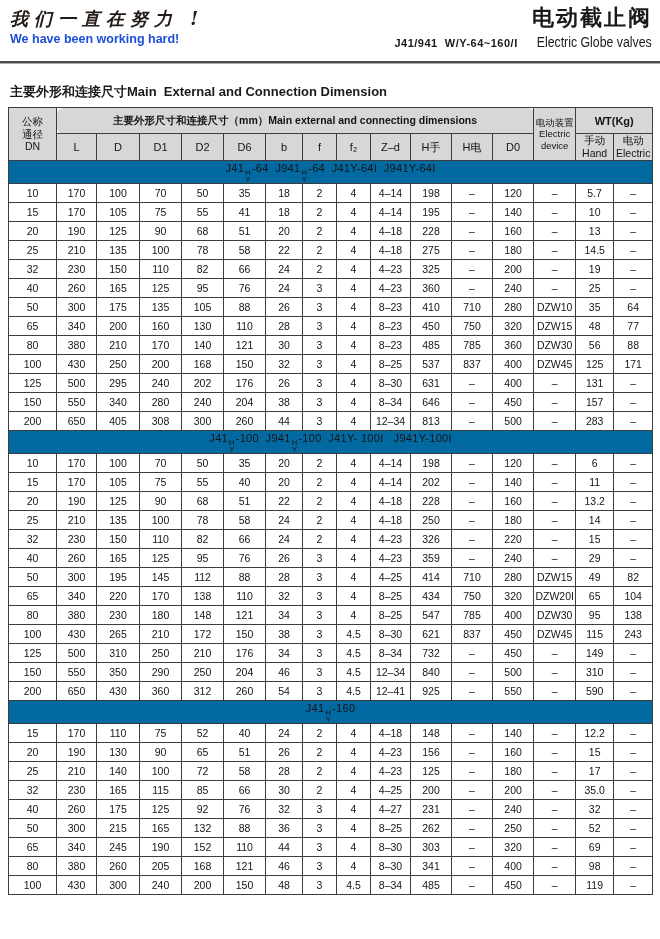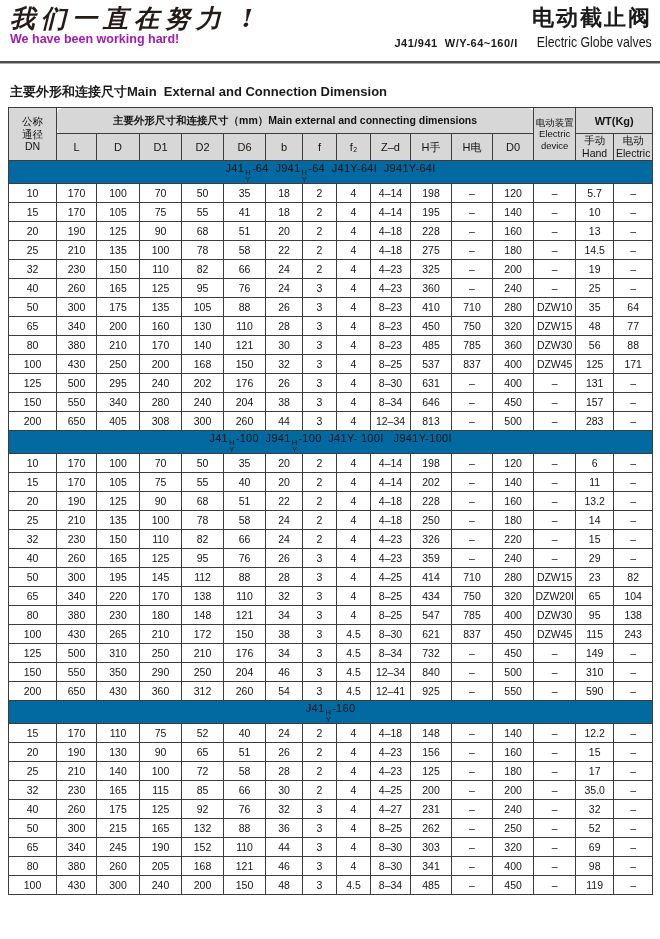--- a/index.html
+++ b/index.html
@@ -9,25 +9,25 @@
     font-family: "Liberation Sans", "DejaVu Sans", sans-serif;
     color: #1a1a1a;
   }
   .page { width: 660px; height: 939px; position: relative; }
 
   
   .top-header { position: relative; height: 59px; padding: 6px 8px 0 10px; }
   .slogan-cn {
     font-family: "DejaVu Serif", "Liberation Serif", serif;
     font-style: italic; font-weight: bold;
-    font-size: 25px; letter-spacing: 6px; color: #241a16;
+    font-size: 18px; letter-spacing: 6px; color: #241a16;
     line-height: 26px; white-space: pre;
   }
   .slogan-en {
-    color: #a21caf; font-weight: bold; font-size: 12.5px; line-height: 15px;
+    color: #1d4ed8; font-weight: bold; font-size: 12.5px; line-height: 15px;
   }
   .brand-right { position: absolute; top: 5px; right: 8px; text-align: right; }
   .product-cn { font-size: 22px; font-weight: bold; letter-spacing: 2px; line-height: 26px; }
   .model-line { margin-top: 2px; white-space: pre; }
   .model-range { font-weight: bold; font-size: 11px; letter-spacing: 0.5px; }
   .product-en { font-size: 14px; display: inline-block; transform: scaleX(0.88); transform-origin: right; }
   .divider { height: 3px; background: #4d4d4d; margin: 2px 0 0 0; border-bottom: 1px solid #aaa; }
 
   
   .page-title {
@@ -486,21 +486,21 @@
           <td>112</td>
           <td>88</td>
           <td>28</td>
           <td>3</td>
           <td>4</td>
           <td>4–25</td>
           <td>414</td>
           <td>710</td>
           <td>280</td>
           <td>DZW15</td>
-          <td>23</td>
+          <td>49</td>
           <td>82</td>
         </tr>
         <tr>
           <td>65</td>
           <td>340</td>
           <td>220</td>
           <td>170</td>
           <td>138</td>
           <td>110</td>
           <td>32</td>

